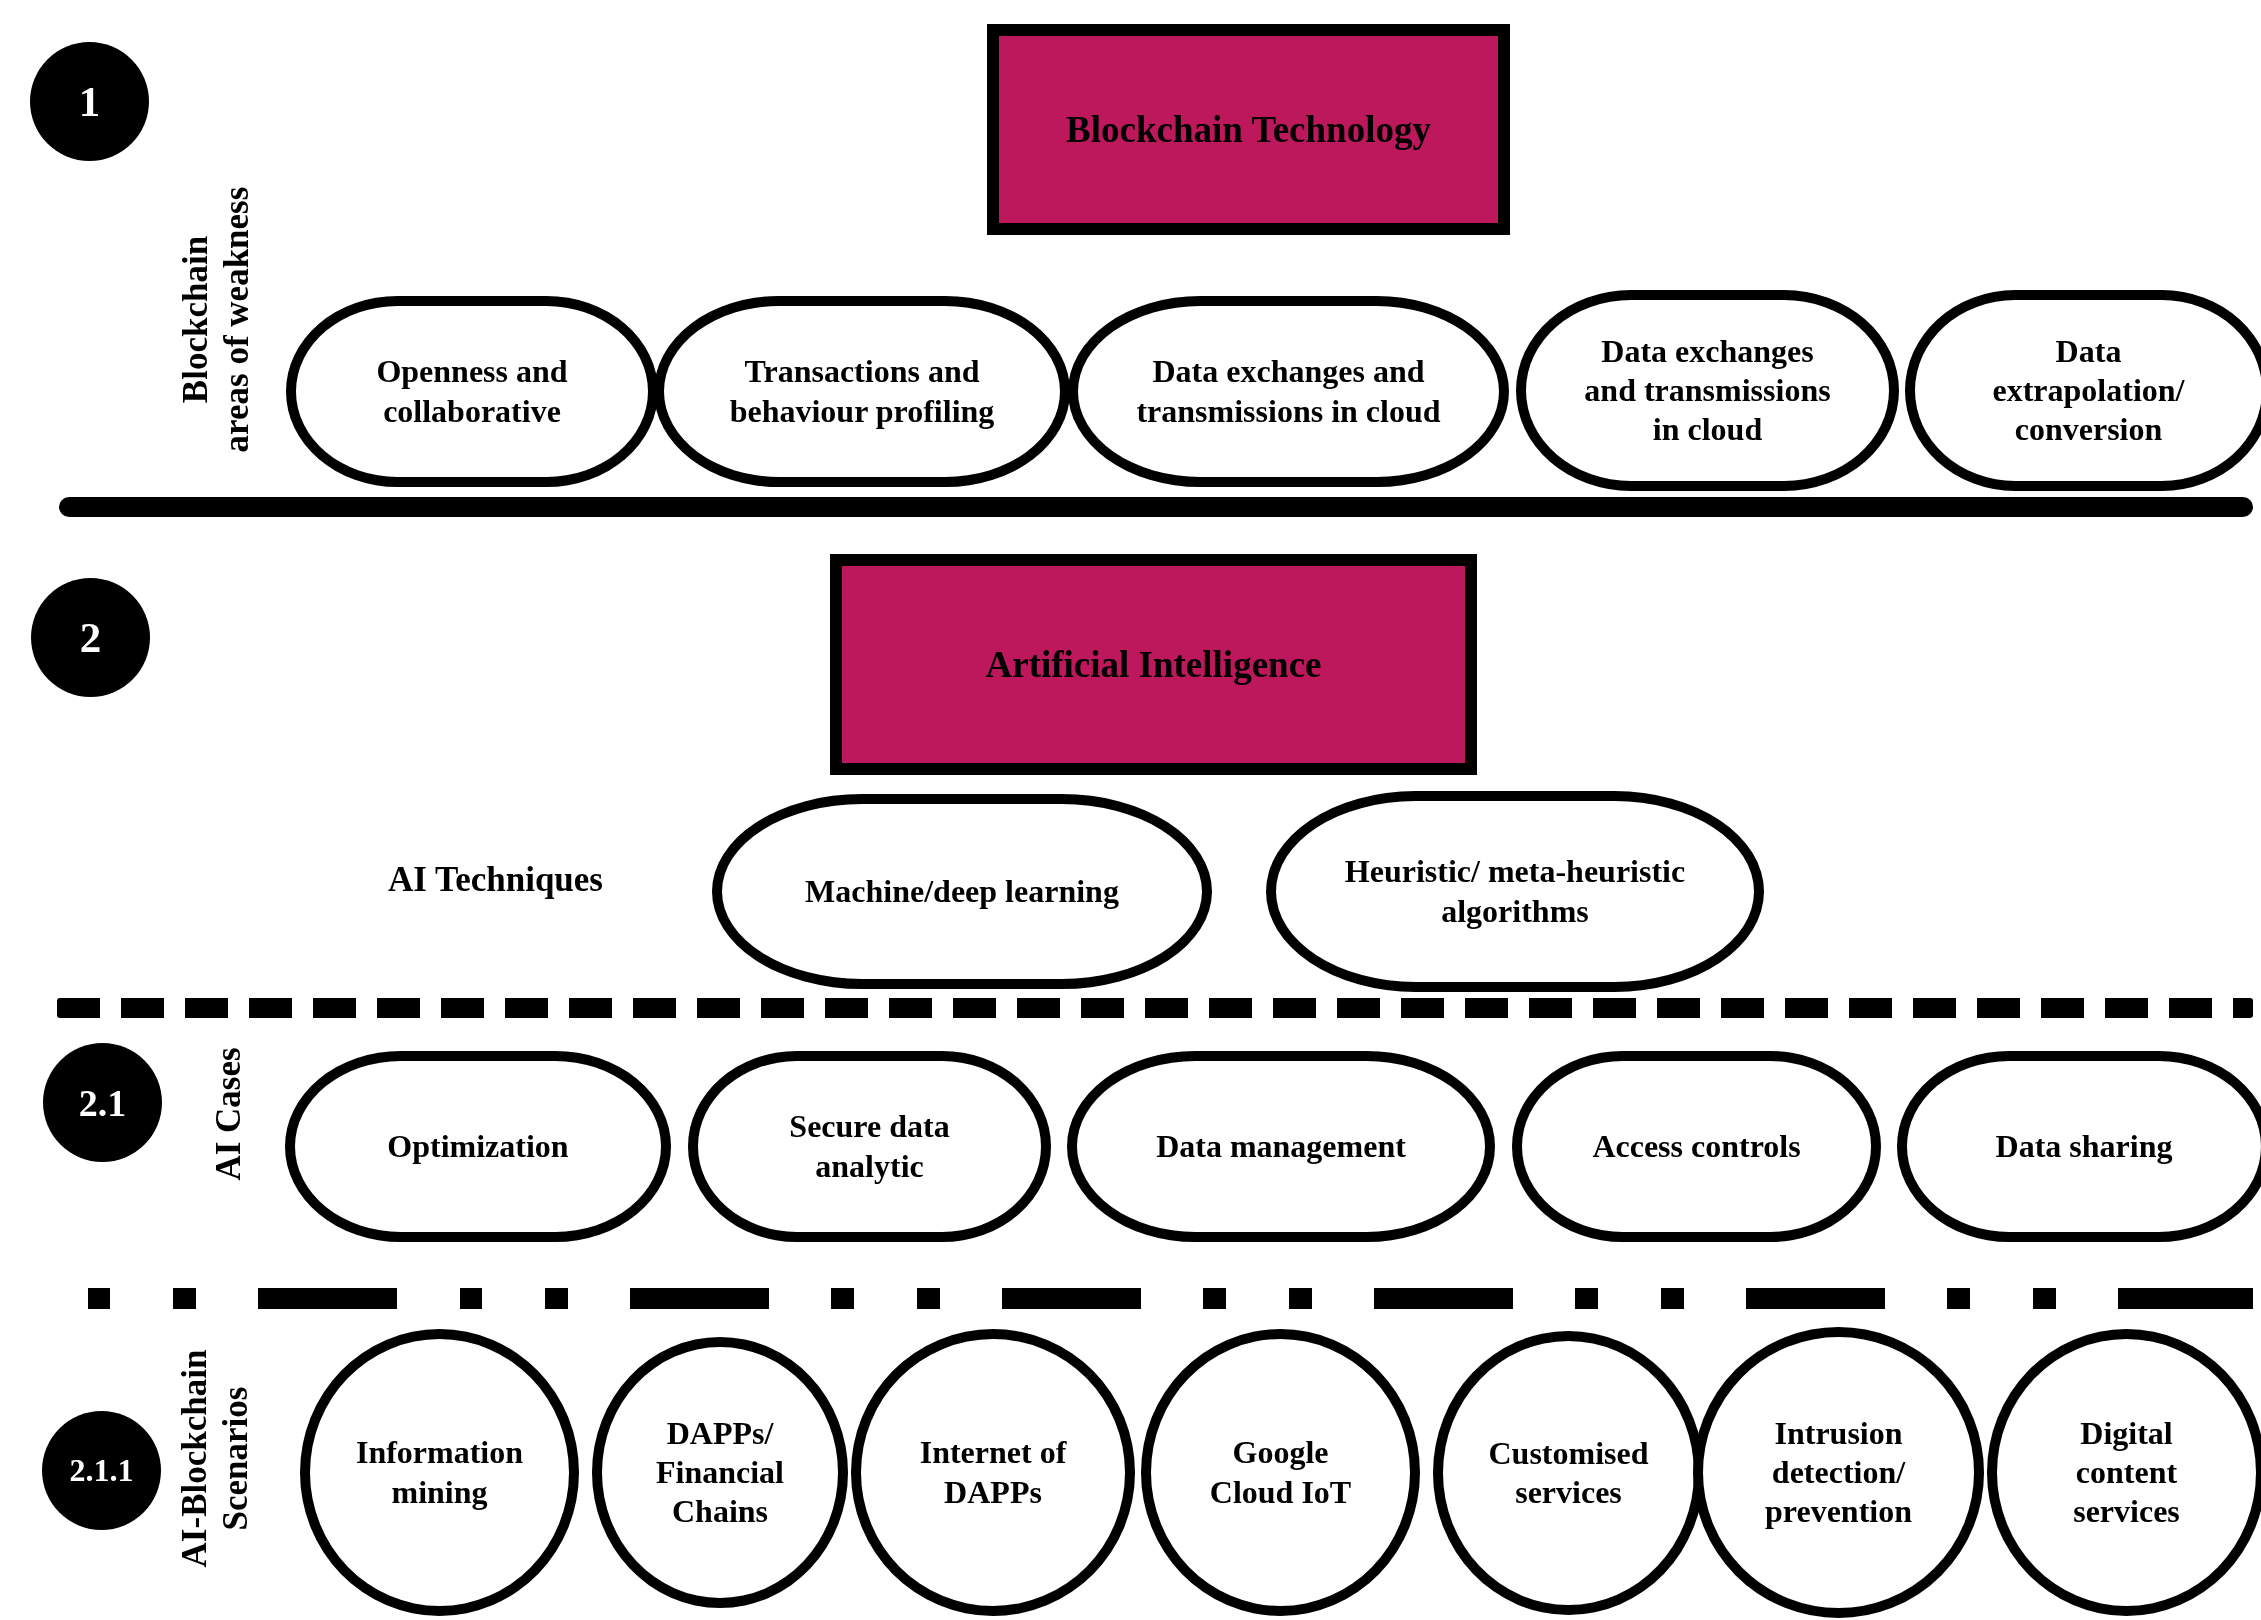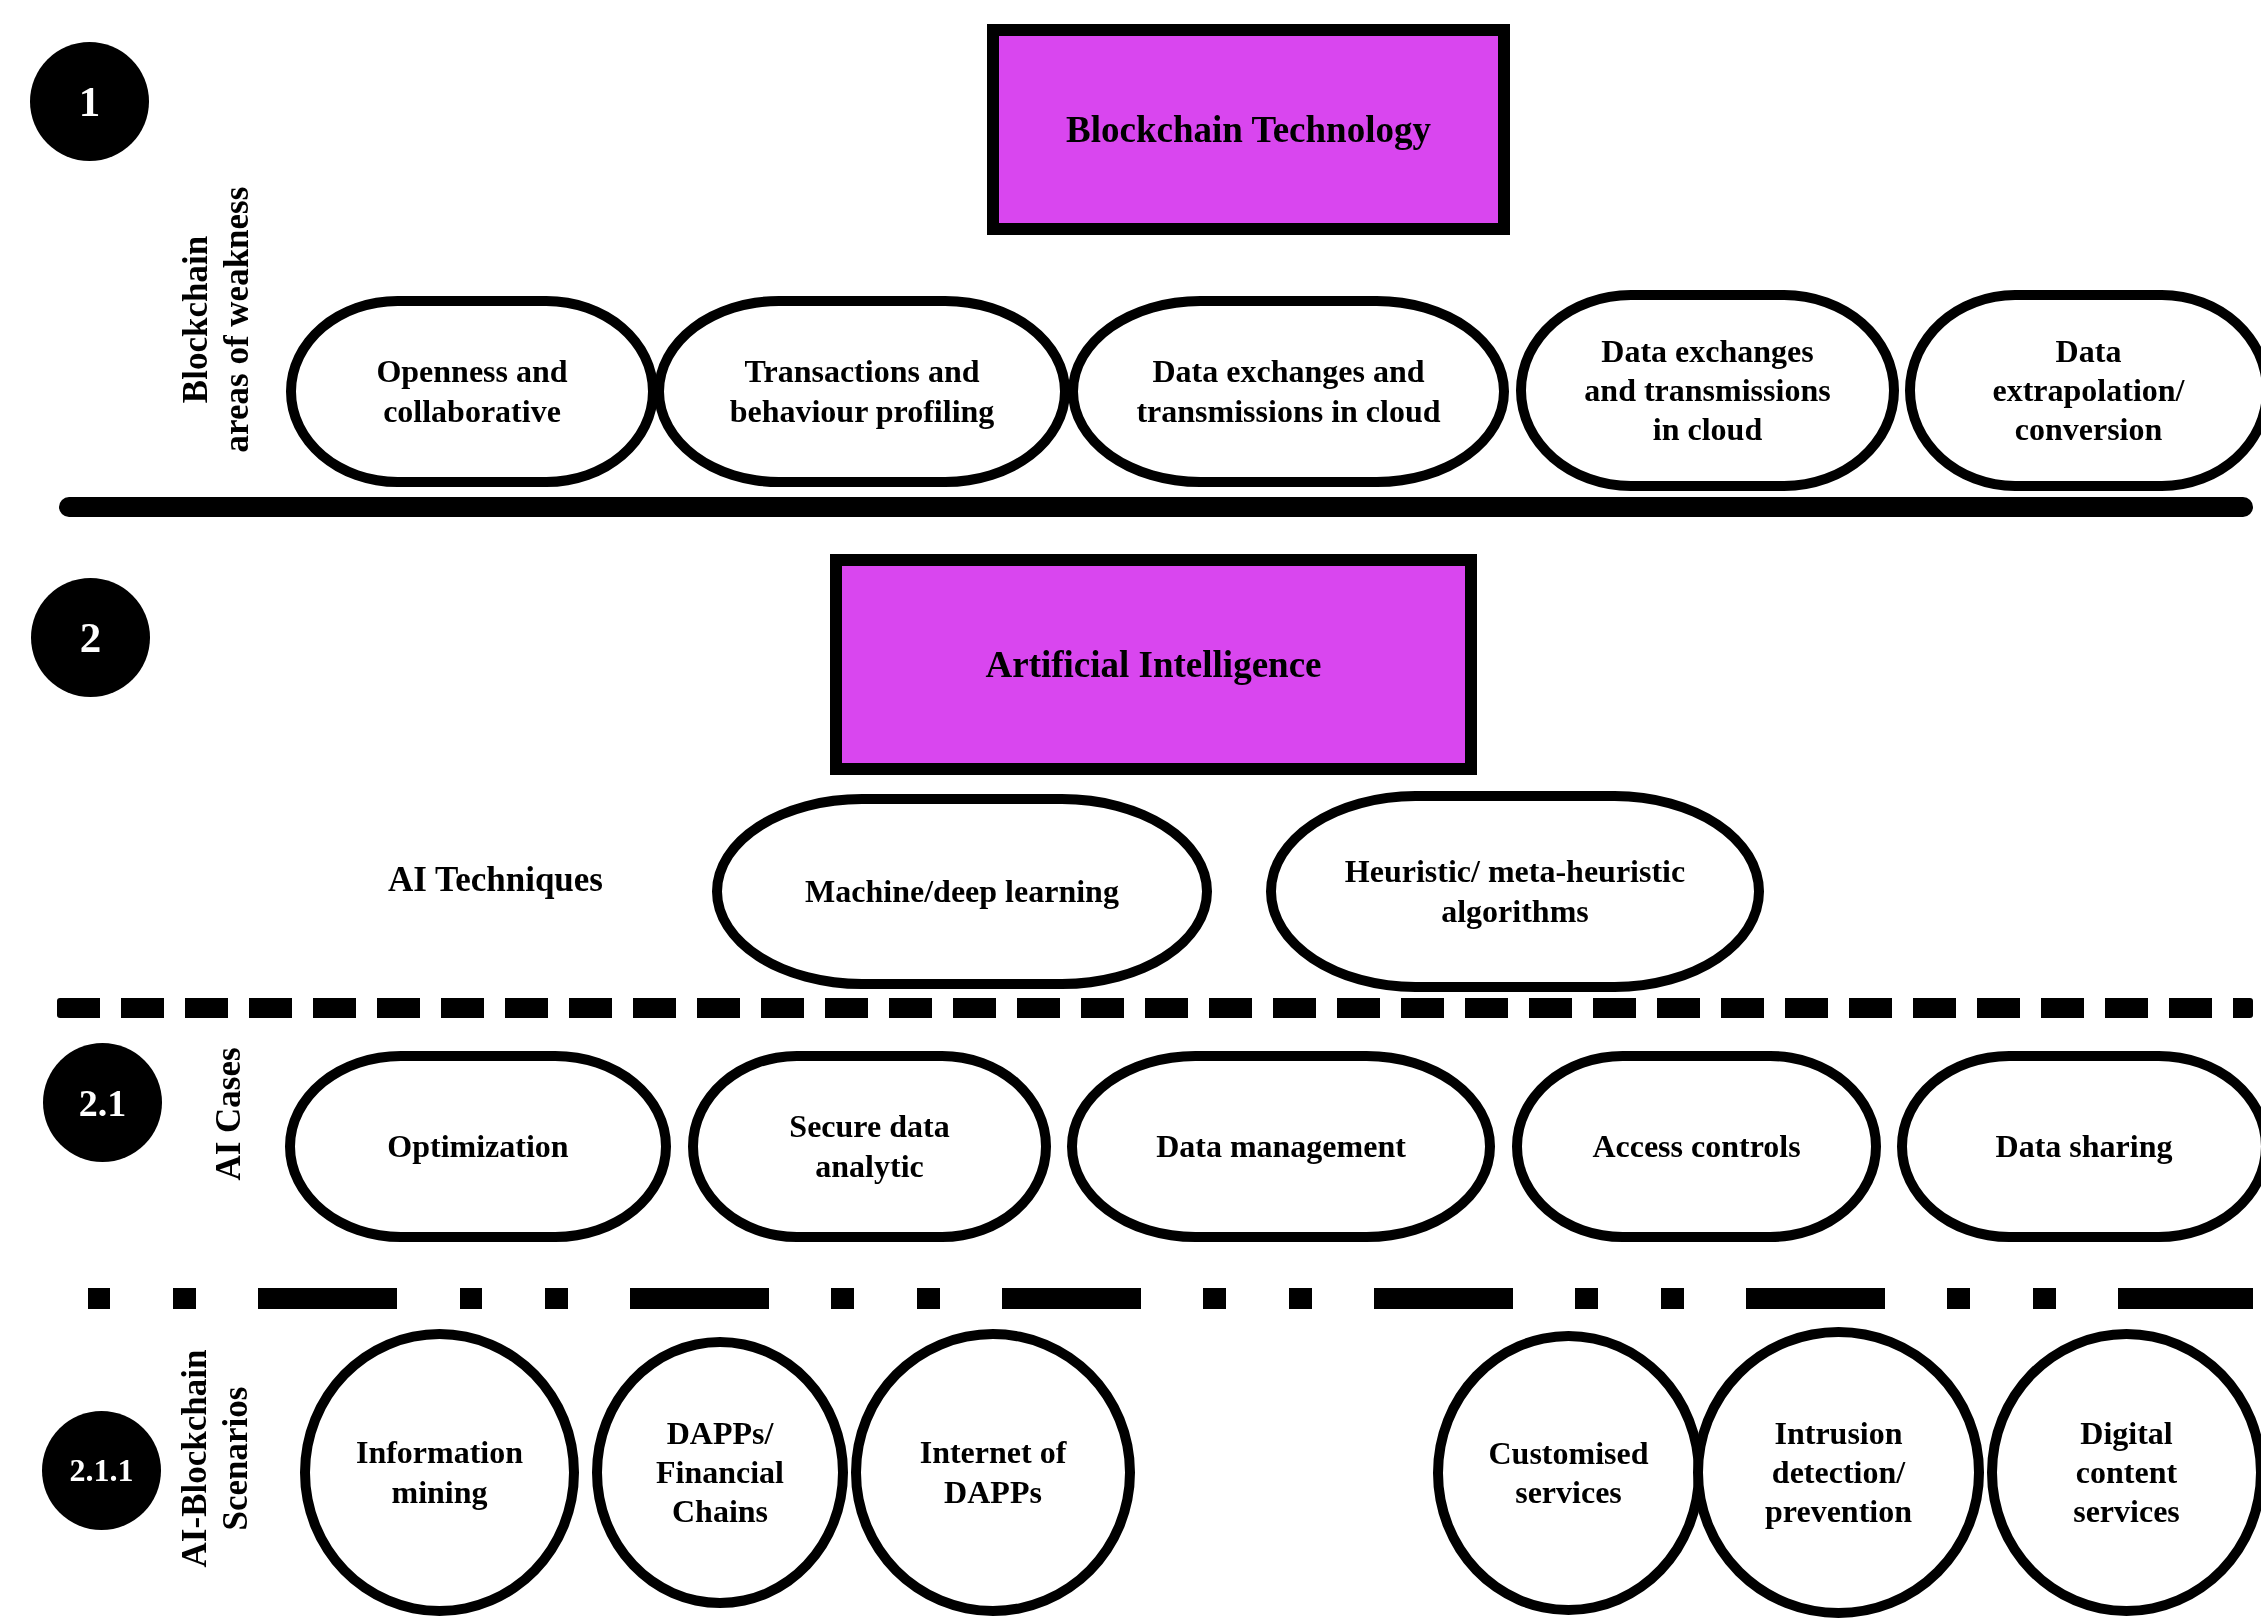--- a/index.html
+++ b/index.html
@@ -11,21 +11,21 @@
   .abs{position:absolute;}
   .center{display:flex;align-items:center;justify-content:center;text-align:center;}
   .pre{white-space:pre-line;}
   
   .badge{
     background:#000;color:#fff;border-radius:50%;
     display:flex;align-items:center;justify-content:center;
   }
   
   .box{
-    border:12.2px solid #000;background:#d946ef;font-size:37px;
+    border:12.2px solid #000;background:#be185d;font-size:37px;
   }
   
   .pill{
     border:10.7px solid #000;background:#fff;font-size:32px;line-height:1.22;
     border-radius:30% / 50%;
   }
   
   .ellipse{
     border:10.7px solid #000;background:#fff;font-size:32px;line-height:1.22;
     border-radius:50%;
@@ -105,20 +105,22 @@
   <div class="abs sidelabel pre" style="left:67px;top:1413px;width:305px;height:91px;">AI-Blockchain
 Scenarios</div>
 
   <div class="abs ellipse center pre" style="left:300px;top:1329px;width:259px;height:267px;">Information
 mining</div>
   <div class="abs ellipse center pre" style="left:592px;top:1337px;width:236px;height:251px;">DAPPs/
 Financial
 Chains</div>
   <div class="abs ellipse center pre" style="left:851px;top:1329px;width:264px;height:267px;">Internet of
 DAPPs</div>
+  <div class="abs ellipse center pre" style="left:1141px;top:1329px;width:259px;height:267px;">Google
+Cloud IoT</div>
   <div class="abs ellipse center pre" style="left:1433px;top:1331px;width:251px;height:264px;">Customised
 services</div>
   <div class="abs ellipse center pre" style="left:1693px;top:1327px;width:271px;height:271px;">Intrusion
 detection/
 prevention</div>
   <div class="abs ellipse center pre" style="left:1987px;top:1329px;width:259px;height:267px;">Digital
 content
 services</div>
 
 </div>

